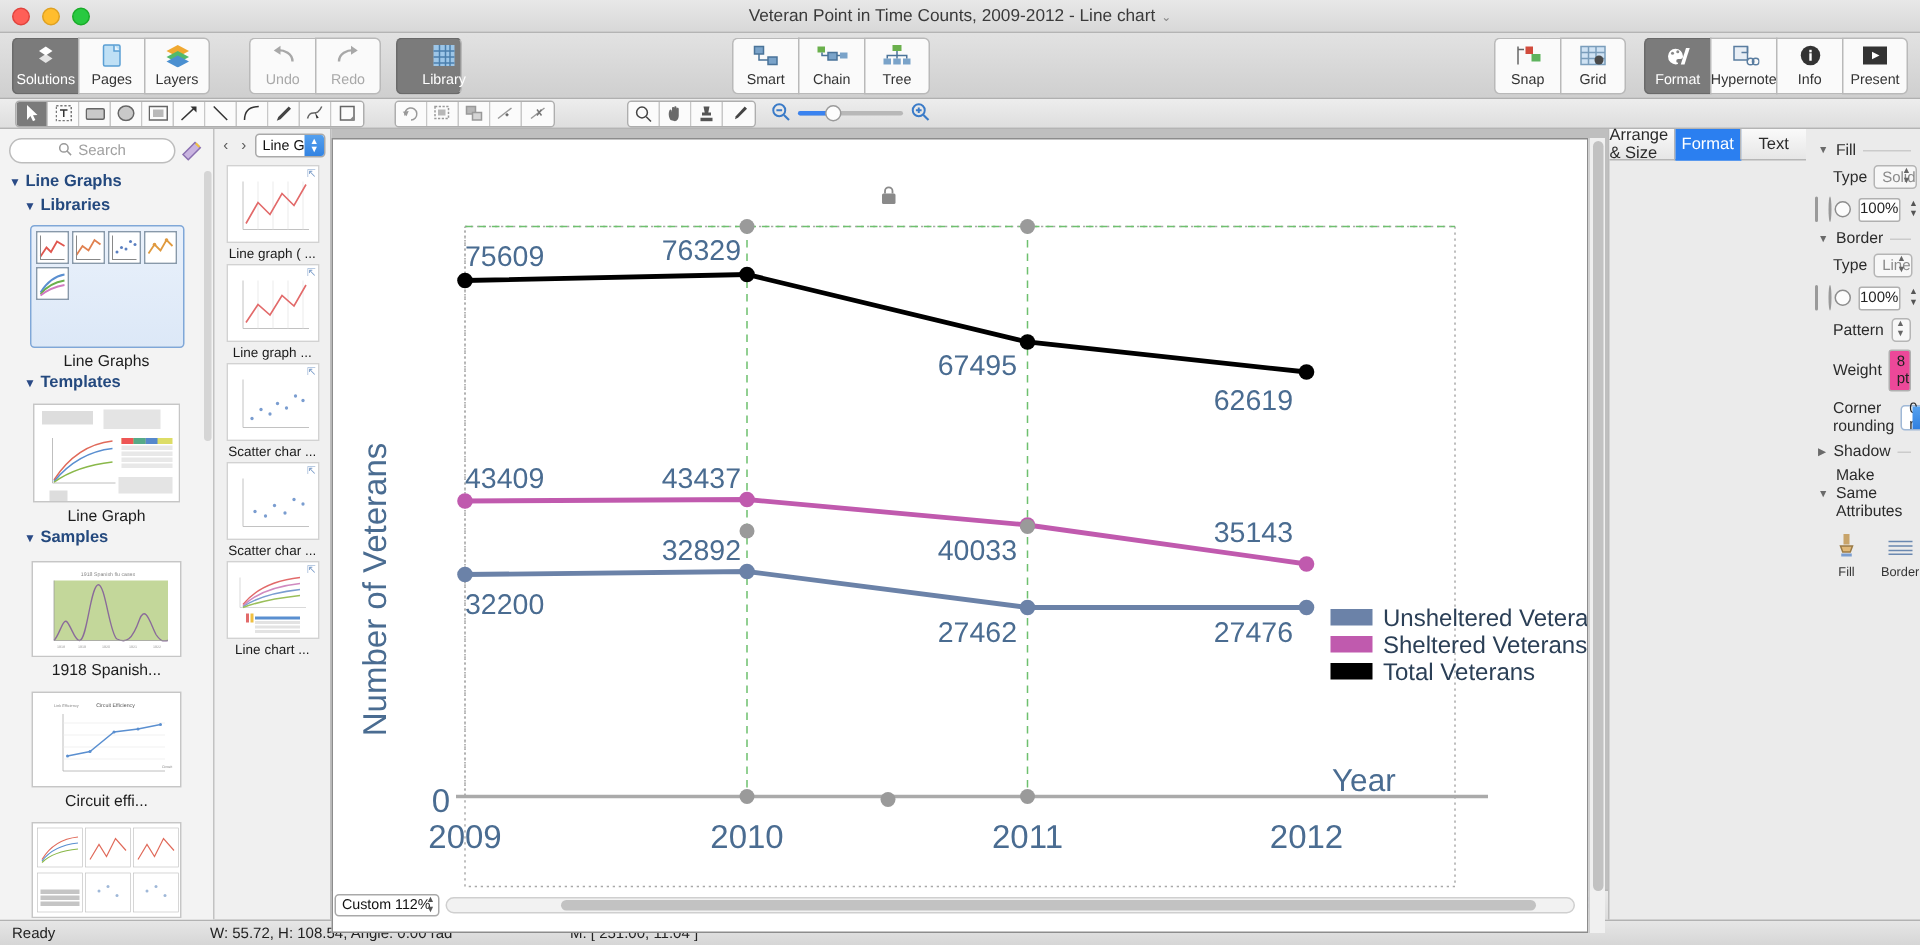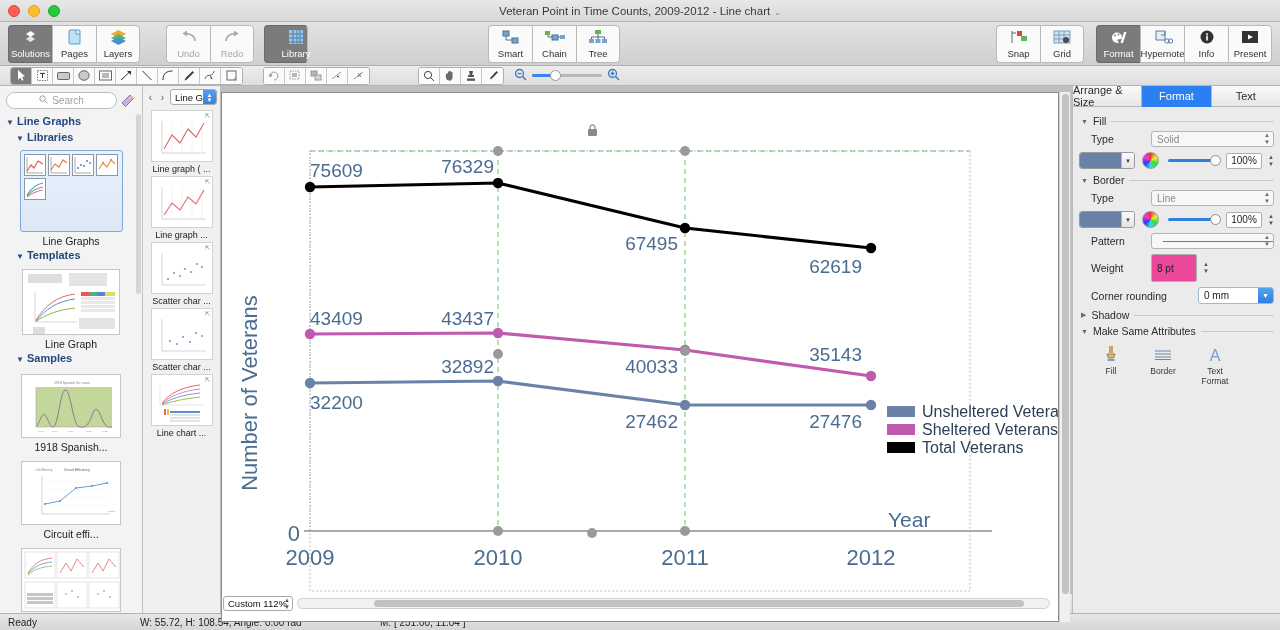--- a/index.html
+++ b/index.html
@@ -163,21 +163,21 @@
   .htrack .hthumb { position:absolute; left: 76px; top: 1px; height: 7px; width: 650px;
                     background: #c2c2c2; border-radius: 4px; }
   .gridicon { width: 14px; height: 14px; }
 
   
   .chartsvg { position:absolute; left:0; top:0; }
 
   
   .rpanel {
     width: 208px; background: #ebebeb; border-left: 1px solid #bbb;
-    display: flex; flex-direction: column; flex: none;
+    display: flex; flex-direction: row; flex: none;
   }
   .rtabs { display: flex; height: 21px; flex: none; }
   .rtab {
     flex: 1; display:flex; align-items:center; justify-content:center;
     font-size: 11px; color: #2b2b2b; background: linear-gradient(#fafafa,#e6e6e6);
     border-right: 1px solid #b6b6b6; border-bottom: 1px solid #b6b6b6;
   }
   .rtab:last-child { border-right: none; }
   .rtab.sel { background: #2b7ff0; color: #fff; border-bottom-color:#2b7ff0; }
   .rbody { padding: 5px 6px 0 6px; flex: 1; overflow: hidden; }

